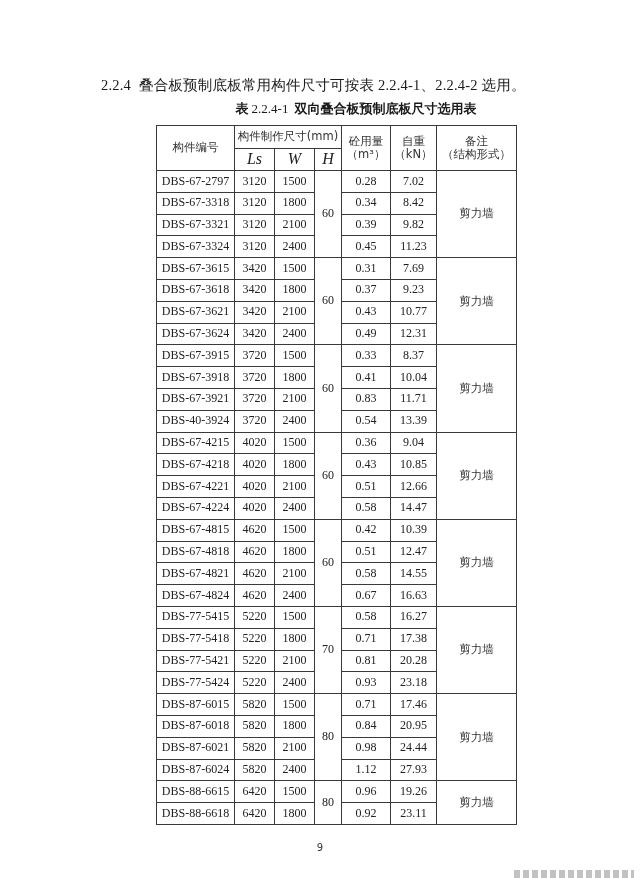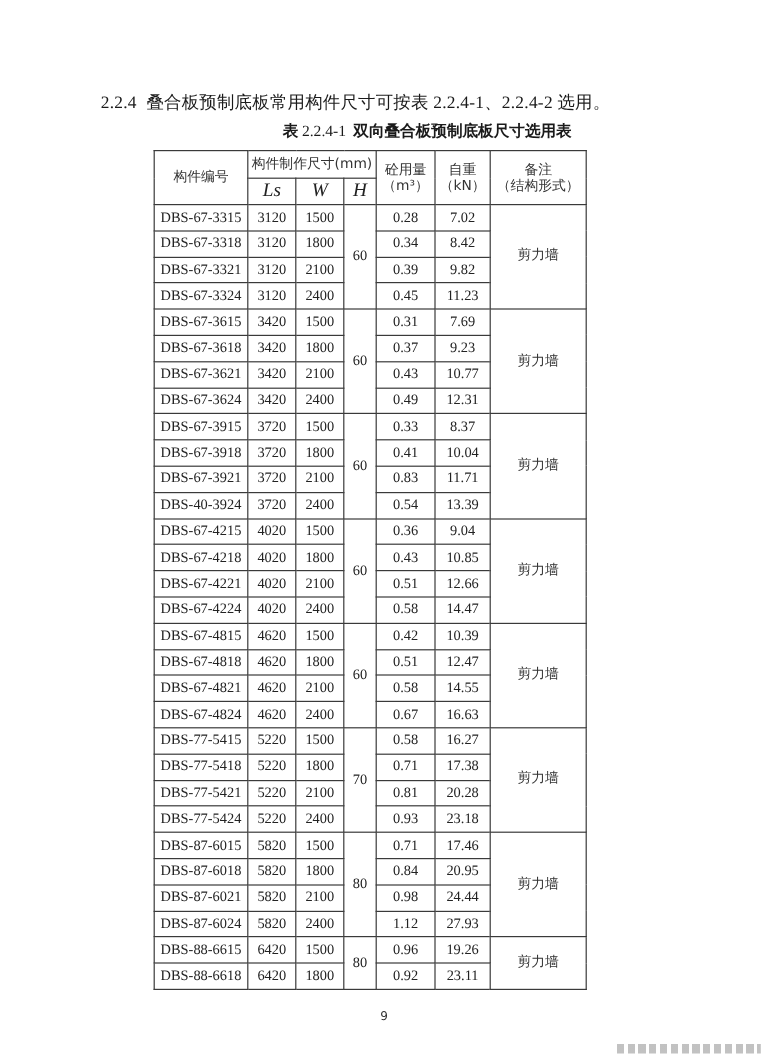--- a/index.html
+++ b/index.html
@@ -4,28 +4,28 @@
 <style>
   html, body { margin: 0; padding: 0; }
   body {
     width: 640px; height: 878px; background: #ffffff; position: relative; overflow: hidden;
     font-family: "DejaVu Serif", "Liberation Serif", serif; color: #1a1a1a;
   }
   .intro {
     position: absolute; left: 84px; top: 76px; font-size: 14.5px; letter-spacing: 0.2px;
     font-family: "Liberation Serif", "DejaVu Serif", serif;
   }
-  .intro .num { margin-right: 8px; }
+  .intro .num { margin-right: 8px; margin-left: 17px; }
   .caption {
     position: absolute; left: 0; width: 640px; top: 100px; text-align: center;
     font-size: 13px; font-weight: bold; font-family: "DejaVu Sans", sans-serif; padding-left: 36px;
   }
   .caption .cnum { margin: 0 6px 0 3px; font-weight: normal; font-family: "Liberation Serif", serif; }
   table.spec {
-    position: absolute; left: 128px; top: 125px; border-collapse: collapse;
+    position: absolute; left: 156px; top: 125px; border-collapse: collapse;
     font-family: "Liberation Serif", "DejaVu Serif", serif; font-size: 12px; color: #222;
   }
   table.spec td, table.spec th {
     border: 1px solid #3a3a3a; text-align: center; vertical-align: middle;
     padding: 0; font-weight: normal; line-height: 1.15;
   }
   table.spec { border: 1.5px solid #222; }
   th.hdr { font-family: "DejaVu Sans", sans-serif; font-size: 11.5px; color: #333; }
   th.sub { font-style: italic; font-size: 16px; height: 21px; }
   tr.row td { height: 20.8px; }
@@ -81,21 +81,21 @@
       </th>
     </tr>
     <tr>
       <th class="sub">Ls</th>
       <th class="sub">W</th>
       <th class="sub">H</th>
     </tr>
   </thead>
   <tbody id="tbody">
       <tr class="row">
-        <td class="code">DBS-67-3315</td>
+        <td class="code">DBS-67-2797</td>
         <td>3120</td>
         <td>1500</td>
         <td rowspan="4">60</td>
         <td>0.28</td>
         <td>7.02</td>
         <td class="note" rowspan="4">剪力墙</td>
       </tr>
       <tr class="row">
         <td class="code">DBS-67-3318</td>
         <td>3120</td>

